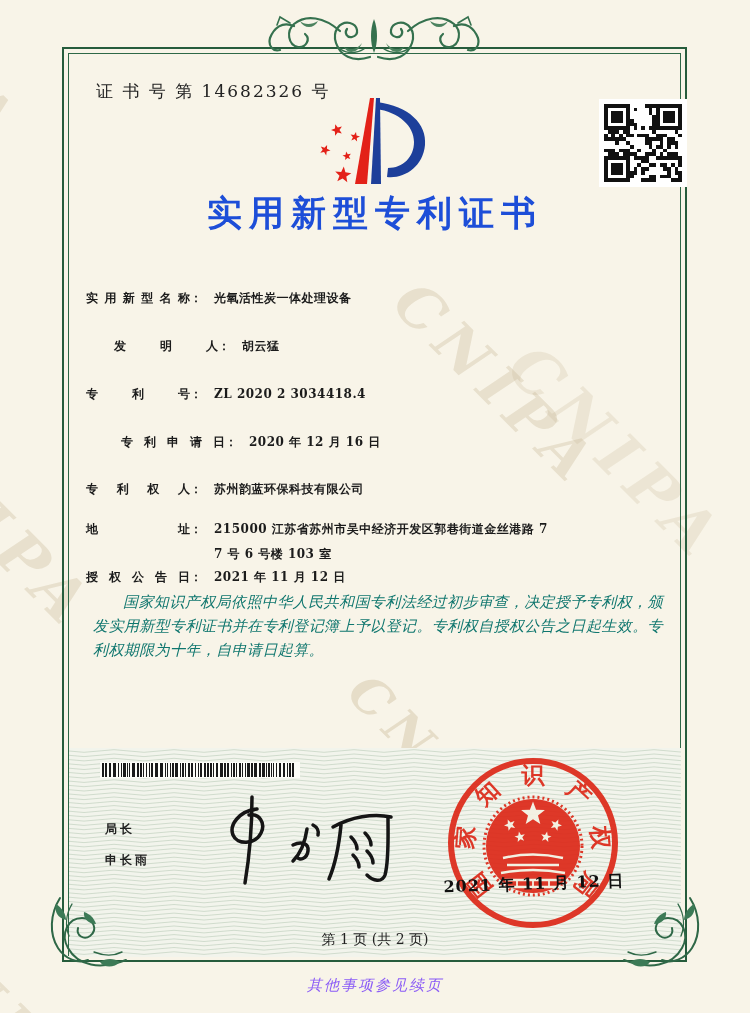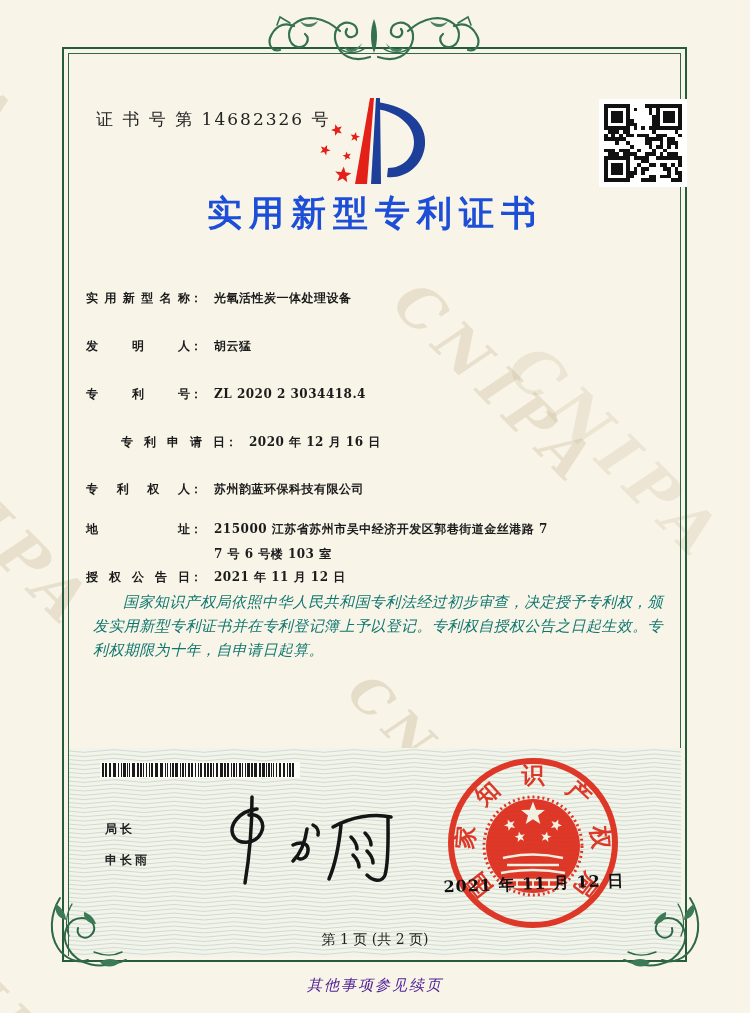--- a/index.html
+++ b/index.html
@@ -17,49 +17,49 @@
   .wm6{left:378px;top:662px;opacity:.38;color:#c9b democratic;}
   .wm6{left:378px;top:662px;opacity:.38;color:#c9b896;font-size:50px;}
   
   .frame-outer{position:absolute;left:62px;top:47px;width:621px;height:911px;
                border:2.5px solid #265c3c;}
   .frame-inner{position:absolute;left:4px;top:4px;right:4px;bottom:4px;border:1px solid #2e6847;}
   
   .wave-band{position:absolute;left:69px;top:748px;width:612px;height:209px;background:#f2f4ec;}
   .wave-band svg{display:block;}
   
-  .cert-no{position:absolute;left:96px;top:108px;font-size:17px;letter-spacing:2px;color:#222;}
+  .cert-no{position:absolute;left:96px;top:80px;font-size:17px;letter-spacing:2px;color:#222;}
   .logo{position:absolute;left:303px;top:90px;width:144px;height:100px;}
   .qr{position:absolute;left:599px;top:99px;width:88px;height:88px;background:#ffffff;
       display:flex;align-items:center;justify-content:center;}
   .title{position:absolute;left:0;right:0;top:190px;text-align:center;font-size:35px;
          font-weight:700;letter-spacing:7px;color:#1d4ed8;}
   
   .field-row{position:absolute;left:86px;width:575px;font-size:12px;line-height:25px;font-weight:bold;}
   .f-label{display:inline-block;width:104px;text-align:justify;text-align-last:justify;vertical-align:top;}
   .f-colon{display:inline-block;vertical-align:top;}
   .f-value{display:inline-block;margin-left:12px;vertical-align:top;white-space:pre;letter-spacing:.5px;}
-  .r1{top:286px;} .r2{top:334px;} .r3{top:382px;} .r4{top:430px;margin-left:35px;}
+  .r1{top:286px;} .r2{top:334px;margin-left:28px;} .r3{top:382px;} .r4{top:430px;margin-left:35px;}
   .r5{top:477px;} .r6{top:517px;} .r7{top:565px;}
   .grant-pair{position:absolute;left:352px;top:0;}
   
   .paras{position:absolute;left:93px;top:590px;width:570px;font-size:15px;line-height:24px;
          font-style:italic;text-align:justify;color:#0f766e;letter-spacing:.4px;}
   .paras p{margin:0;text-indent:2em;}
   
   .barcode{position:absolute;left:100px;top:762px;width:200px;height:16px;background:#fdfdf8;}
   .signer{position:absolute;left:105px;top:814px;font-family:"DejaVu Sans", sans-serif;
           font-weight:700;font-size:12px;letter-spacing:3px;color:#222;line-height:31px;}
   .signature{position:absolute;left:205px;top:786px;width:195px;height:102px;}
   .seal{position:absolute;left:443px;top:753px;width:180px;height:180px;opacity:.93;}
   .seal-date{position:absolute;left:443px;top:874px;width:182px;text-align:center;font-size:16px;
              font-weight:600;letter-spacing:1px;color:#101010;transform:rotate(-2deg);z-index:5;}
   .page-num{position:absolute;left:0;right:0;top:931px;text-align:center;font-size:14px;color:#222;}
   .foot-note{position:absolute;left:0;right:0;top:976px;text-align:center;font-size:15px;
-             font-style:italic;letter-spacing:2px;color:#4c1d95;}
+             font-style:italic;letter-spacing:2px;color:#8b5cf6;}
   
   .orn-top{position:absolute;left:268px;top:6px;width:212px;height:62px;}
   .orn-bl{position:absolute;left:36px;top:896px;width:92px;height:84px;}
   .orn-br{position:absolute;left:622px;top:896px;width:92px;height:84px;transform:scaleX(-1);}
 </style>
 </head>
 <body>
 
 <div class="page">
 

